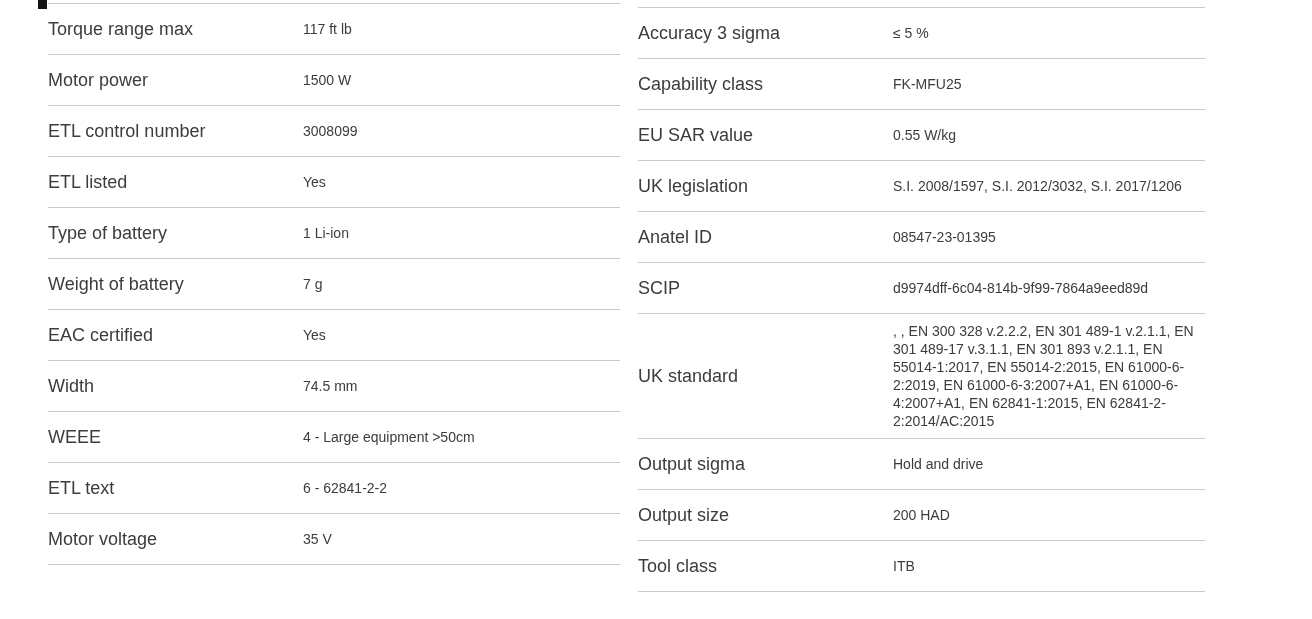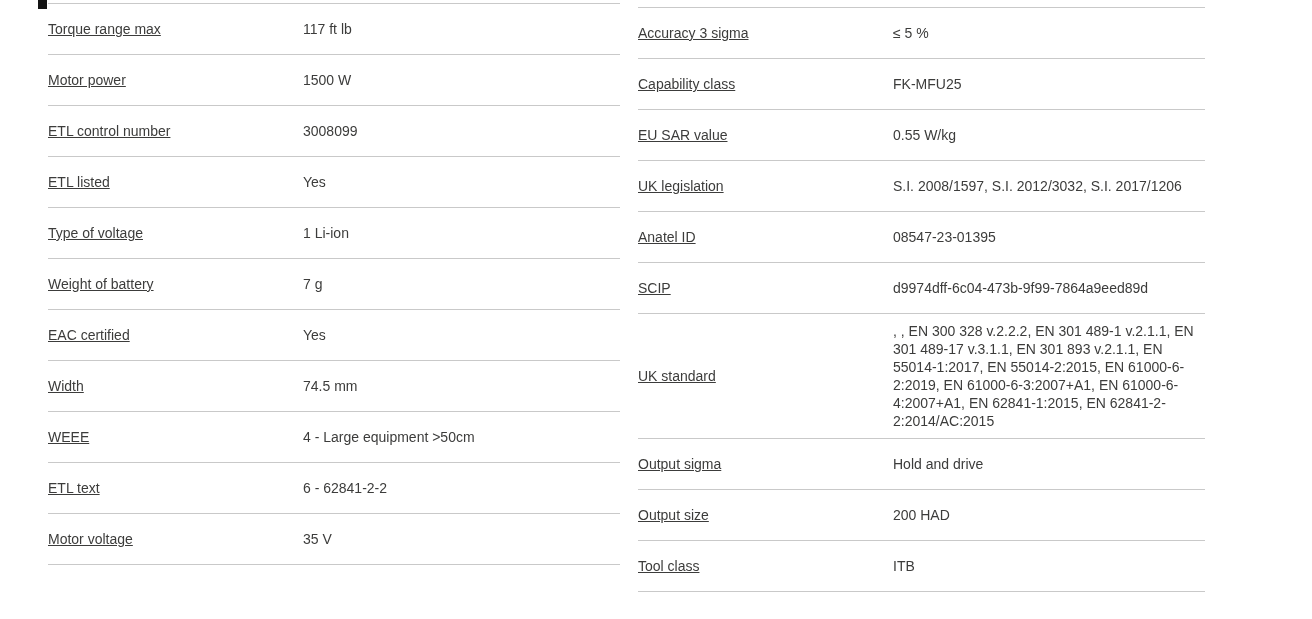--- a/index.html
+++ b/index.html
@@ -31,24 +31,23 @@
   .spec-row {
     display: flex;
     align-items: center;
     min-height: 51px;
     padding: 8px 0;
     border-bottom: 1px solid var(--divider);
   }
   .spec-label {
     flex: 0 0 255px;
     width: 255px;
-    font-size: 14px;
+    font-size: 18px;
     line-height: 18px;
     padding-right: 12px;
-    text-decoration: underline;
   }
   .spec-value {
     flex: 1 1 auto;
     font-size: 14px;
     line-height: 18px;
     padding-right: 2px;
     word-wrap: break-word;
     min-width: 0;
   }
 </style>
@@ -68,21 +67,21 @@
     </div>
     <div class="spec-row">
       <span class="spec-label">ETL control number</span>
       <span class="spec-value">3008099</span>
     </div>
     <div class="spec-row">
       <span class="spec-label">ETL listed</span>
       <span class="spec-value">Yes</span>
     </div>
     <div class="spec-row">
-      <span class="spec-label">Type of voltage</span>
+      <span class="spec-label">Type of battery</span>
       <span class="spec-value">1 Li-ion</span>
     </div>
     <div class="spec-row">
       <span class="spec-label">Weight of battery</span>
       <span class="spec-value">7 g</span>
     </div>
     <div class="spec-row">
       <span class="spec-label">EAC certified</span>
       <span class="spec-value">Yes</span>
     </div>
@@ -120,21 +119,21 @@
     <div class="spec-row">
       <span class="spec-label">UK legislation</span>
       <span class="spec-value">S.I. 2008/1597, S.I. 2012/3032, S.I. 2017/1206</span>
     </div>
     <div class="spec-row">
       <span class="spec-label">Anatel ID</span>
       <span class="spec-value">08547-23-01395</span>
     </div>
     <div class="spec-row">
       <span class="spec-label">SCIP</span>
-      <span class="spec-value">d9974dff-6c04-473b-9f99-7864a9eed89d</span>
+      <span class="spec-value">d9974dff-6c04-814b-9f99-7864a9eed89d</span>
     </div>
     <div class="spec-row">
       <span class="spec-label">UK standard</span>
       <span class="spec-value">, , EN 300 328 v.2.2.2, EN 301 489-1 v.2.1.1, EN 301 489-17 v.3.1.1, EN 301 893 v.2.1.1, EN 55014-1:2017, EN 55014-2:2015, EN 61000-6-2:2019, EN 61000-6-3:2007+A1, EN 61000-6-4:2007+A1, EN 62841-1:2015, EN 62841-2-2:2014/AC:2015</span>
     </div>
     <div class="spec-row">
       <span class="spec-label">Output sigma</span>
       <span class="spec-value">Hold and drive</span>
     </div>
     <div class="spec-row">

